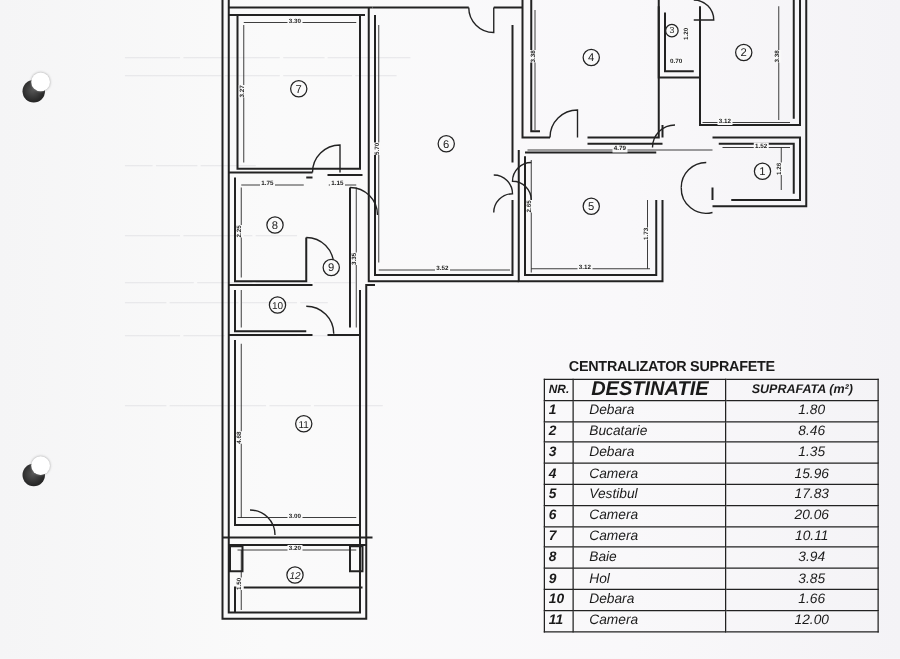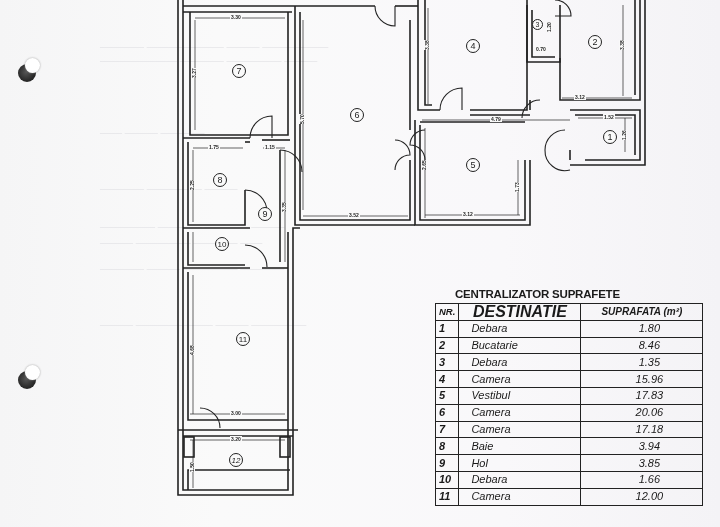--- a/index.html
+++ b/index.html
@@ -237,21 +237,21 @@
           <td class="sup">17.83</td>
         </tr>
       <tr>
           <td class="nr">6</td>
           <td class="dest">Camera</td>
           <td class="sup">20.06</td>
         </tr>
       <tr>
           <td class="nr">7</td>
           <td class="dest">Camera</td>
-          <td class="sup">17.18</td>
+          <td class="sup">10.11</td>
         </tr>
       <tr>
           <td class="nr">8</td>
           <td class="dest">Baie</td>
           <td class="sup">3.94</td>
         </tr>
       <tr>
           <td class="nr">9</td>
           <td class="dest">Hol</td>
           <td class="sup">3.85</td>

